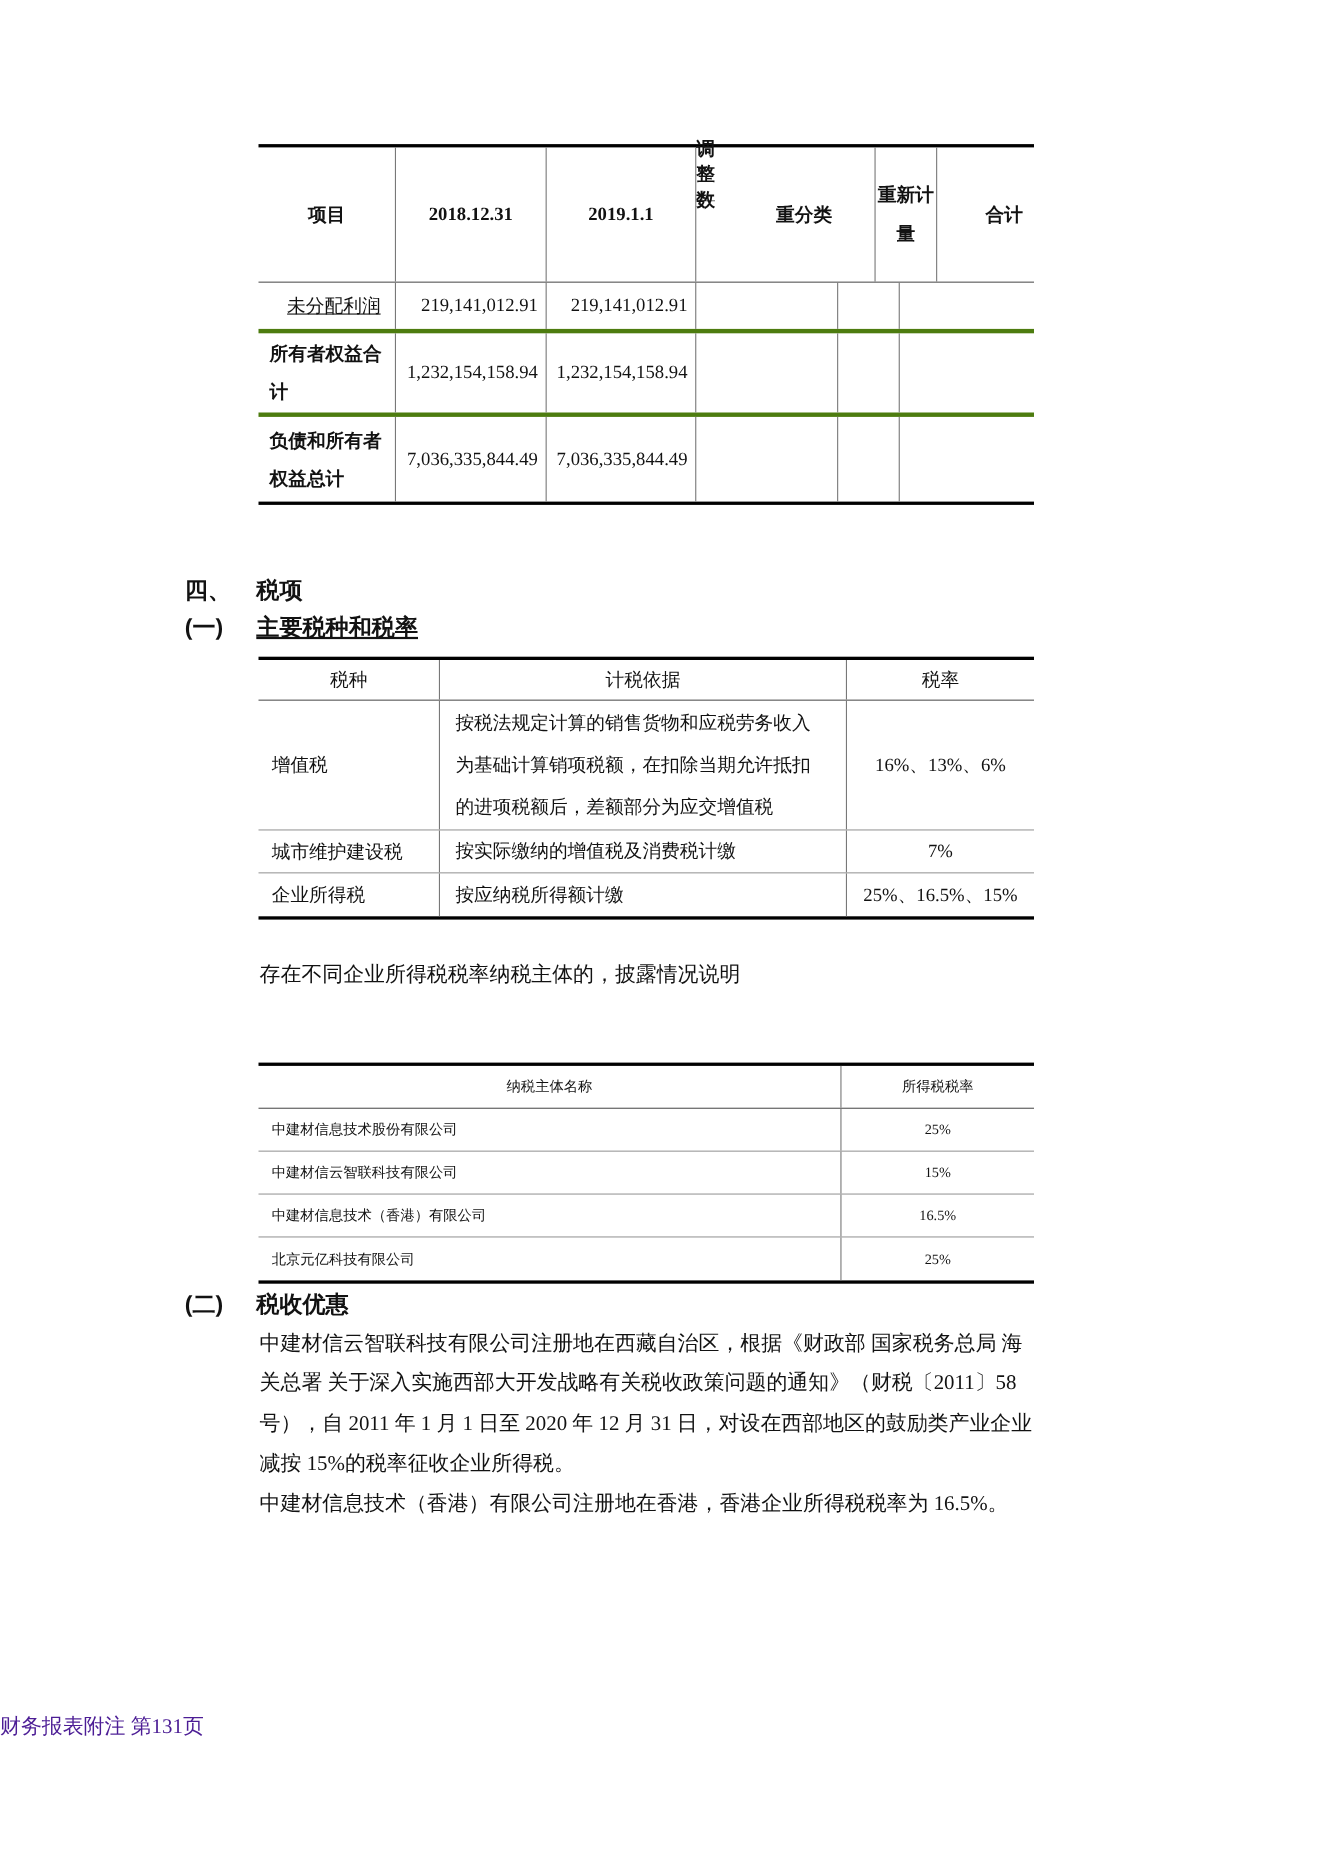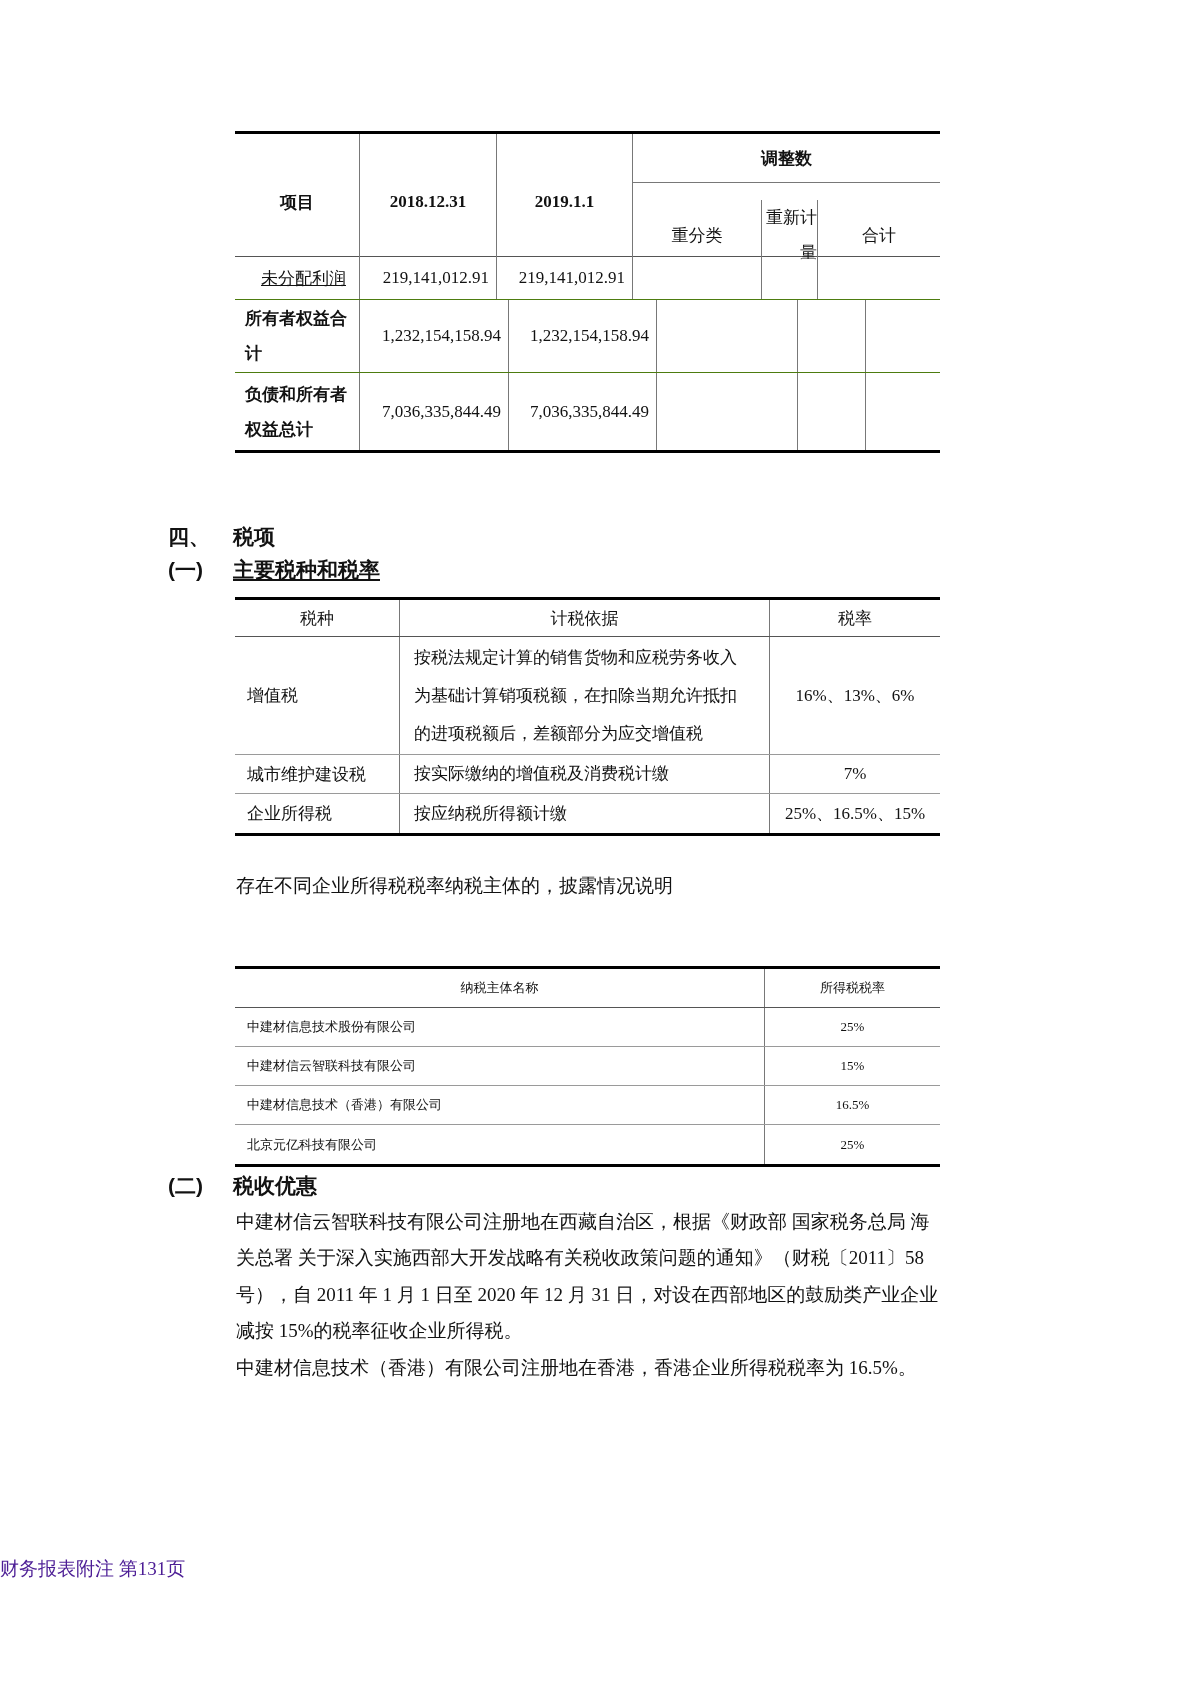--- a/index.html
+++ b/index.html
@@ -9,30 +9,30 @@
     overflow:hidden;
   }
 
   
   .t1 { position:absolute; left:235px; top:131px; width:705px;
         border-top:3px solid #000; border-bottom:3px solid #000; }
   .t1-header { display:grid; grid-template-columns:125px 137px 136px 307px;
                height:122px; border-bottom:1px solid #555; }
   .t1-h-cell { display:flex; align-items:center; justify-content:center;
                font-weight:bold; font-size:17px; border-right:1px solid #787878; }
-  .t1-h-right { display:flex; flex-direction:column;gap:17px; }
+  .t1-h-right { display:flex; flex-direction:row;gap:17px; }
   .t1-adjust { height:48px; display:flex; align-items:center; justify-content:center;
                font-weight:bold; font-size:17px; border-bottom:1px solid #787878; }
   .t1-subrow { flex:1; display:grid; grid-template-columns:129px 56px 122px; }
-  .t1-sub { display:flex; align-items:center; justify-content:center; text-align:right;
-            font-weight:normal; font-size:17px; line-height:35px; border-right:1px solid #787878; }
+  .t1-sub { display:flex; align-items:center; justify-content:center; text-align:center;
+            font-weight:bold; font-size:17px; line-height:35px; border-right:1px solid #787878; }
   .t1-sub:last-child { border-right:none; }
   .t1-row { display:grid; grid-template-columns:125px 137px 136px 129px 56px 122px;
             font-size:17px; }
-  .t1-row + .t1-row { border-top:1px solid #4d7c0f;gap:12px; }
+  .t1-row + .t1-row { border-top:4px solid #4d7c0f; }
   .t1-row.r1 { height:42px; }
   .t1-row.r2 { height:72px; }
   .t1-row.r3 { height:77px; }
   .t1-cell { display:flex; align-items:center; border-right:1px solid #787878;
              overflow:hidden; }
   .t1-cell:last-child { border-right:none; }
   .t1-label { line-height:35px; padding-left:10px; padding-right:4px; }
   .r1 .t1-label { padding-left:26px;text-decoration:underline; }
   .bold { font-weight:bold; }
   .t1-num { justify-content:flex-end; padding-right:7px; }

